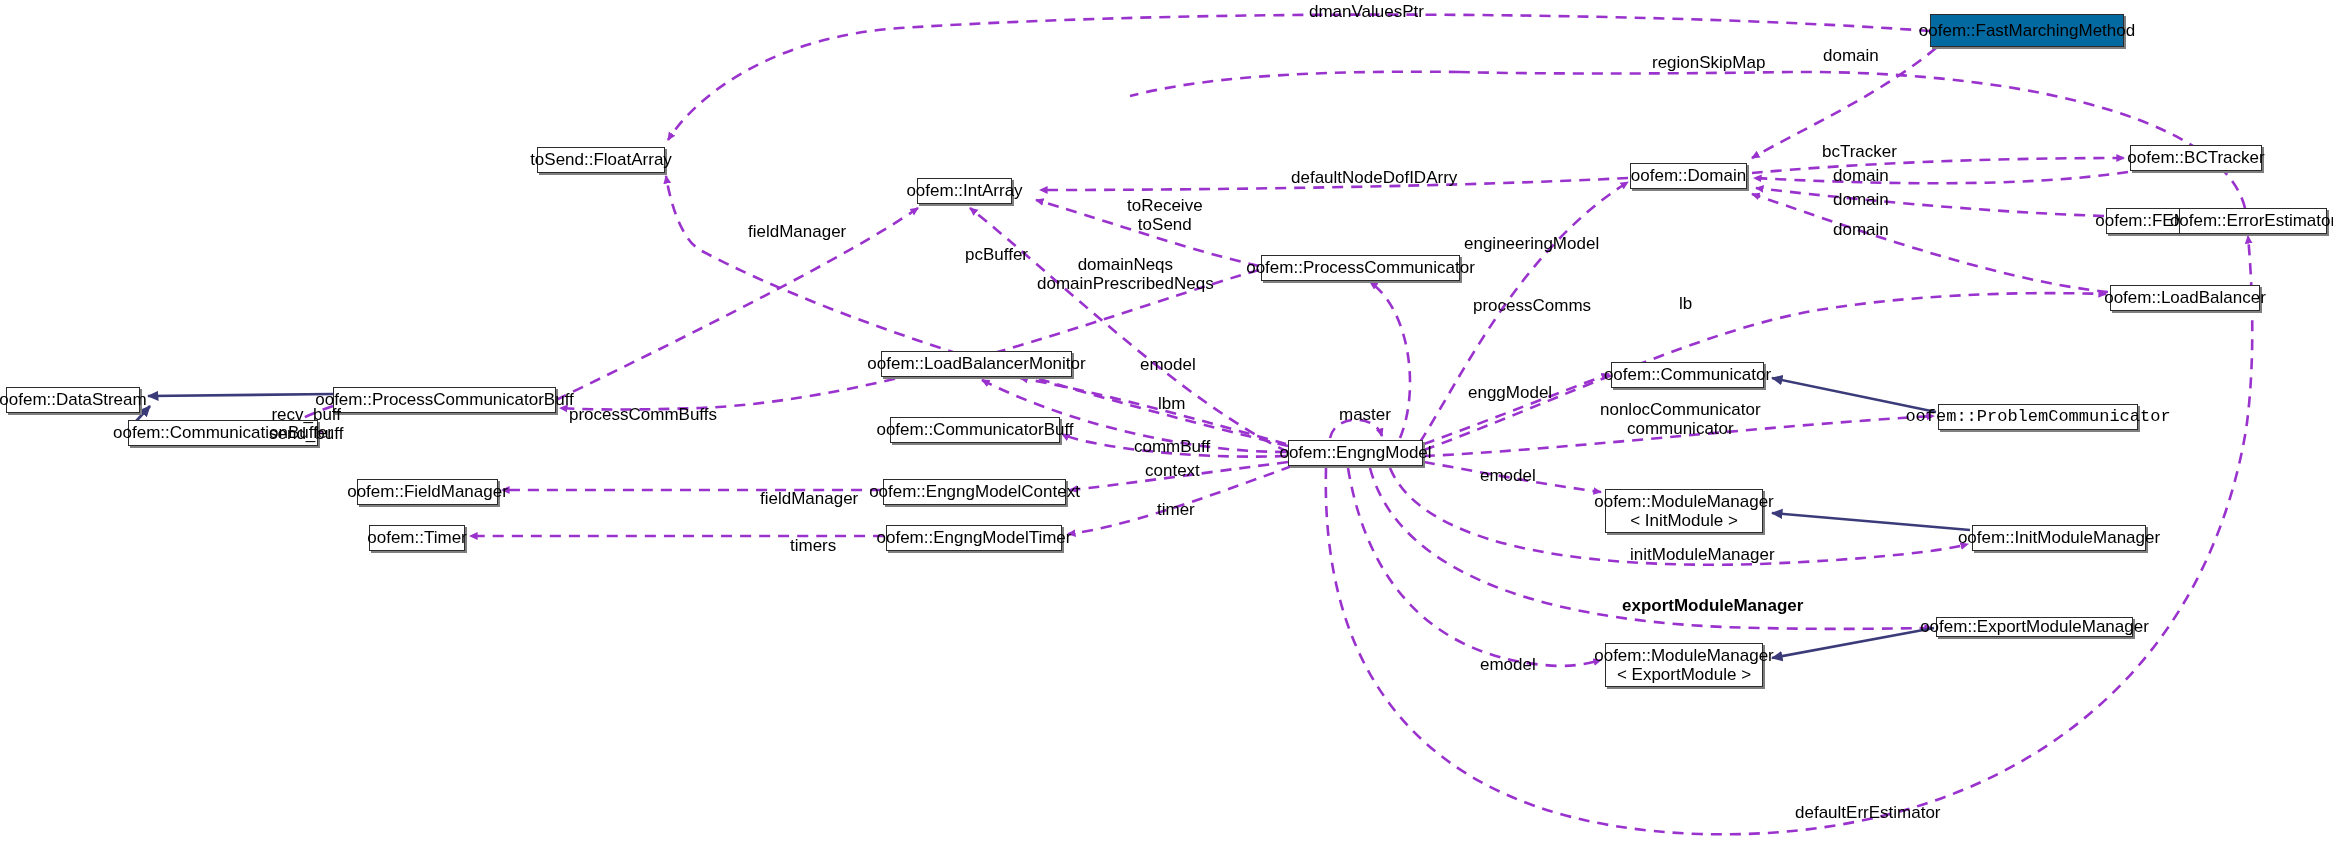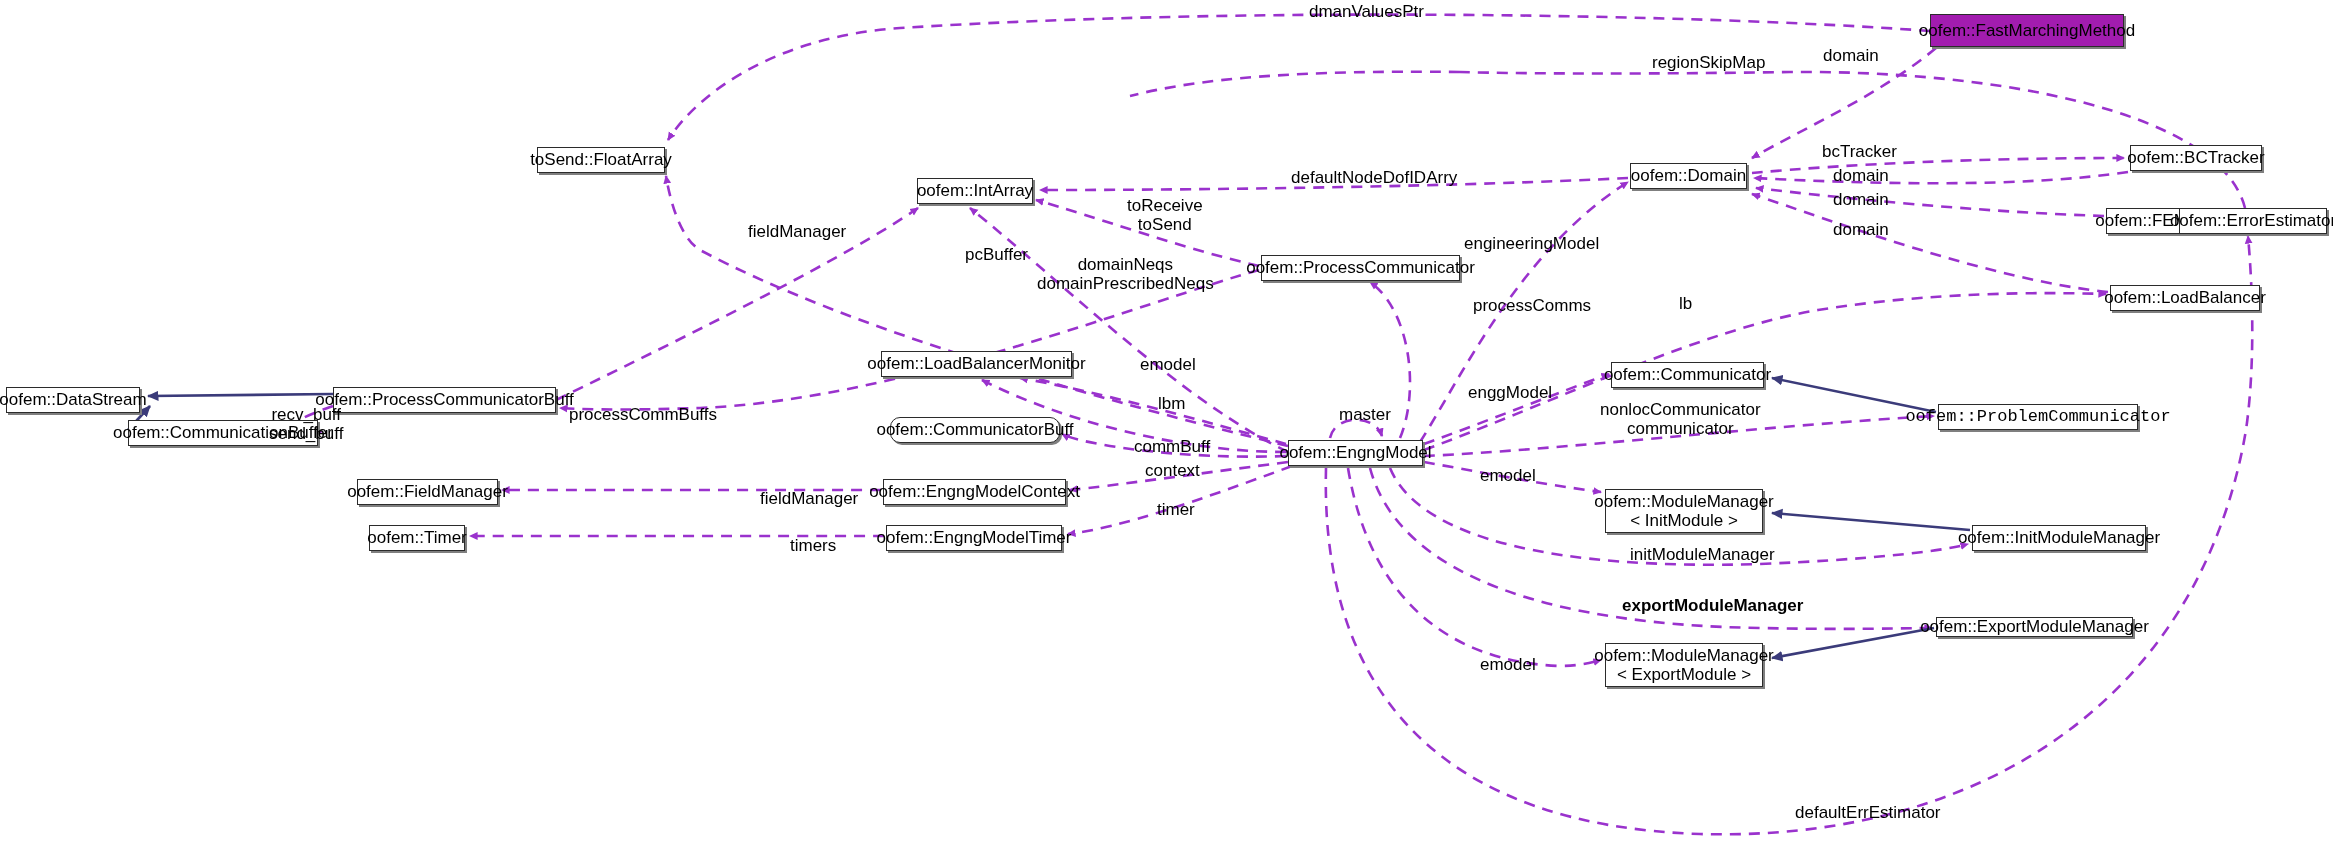--- a/index.html
+++ b/index.html
@@ -5,21 +5,21 @@
   html,body{margin:0;padding:0;background:#ffffff;}
   body{font-family:"Liberation Sans", sans-serif;}
   #canvas{position:relative;width:2333px;height:841px;background:#ffffff;overflow:hidden;}
   svg.edges{position:absolute;left:0;top:0;width:2333px;height:841px;}
   .node{position:absolute;box-sizing:border-box;background:#ffffff;
         border:1px solid #2b2b2b;
         box-shadow:2px 2px 0 0 #7f7f7f;
         display:flex;align-items:center;justify-content:center;
         font-size:17px;color:#000;line-height:1.12;text-align:center;
         white-space:pre;padding:2px 7px;}
-  .node.focus{background:#a21caf;}
+  .node.focus{background:#0369a1;}
   .node .lbl{display:block;}
   .elabel{position:absolute;font-size:17px;color:#000;white-space:pre;
           line-height:1.12;text-align:center;}
 </style>
 </head>
 <body>
 
 <div id="canvas">
 
   <svg class="edges" viewBox="0 0 2333 841" xmlns="http://www.w3.org/2000/svg">
@@ -111,33 +111,33 @@
     </g>
     <g stroke="#3b3b7a" stroke-width="2.6" fill="none">
       <path d="M2178,221 L2272,221"></path>
       <path d="M2280,221 L2272,221"></path>
     </g>
   </svg>
 
   <div class="node focus" style="left:1930px;top:14px;width:194px;height:33px;"><span class="lbl">oofem::FastMarchingMethod</span></div>
   <div class="node" style="left:537px;top:147px;width:128px;height:26px;"><span class="lbl">toSend::FloatArray</span></div>
   <div class="node" style="left:2130px;top:145px;width:132px;height:26px;"><span class="lbl">oofem::BCTracker</span></div>
-  <div class="node" style="left:917px;top:178px;width:116px;height:26px;"><span class="lbl">oofem::IntArray</span></div>
+  <div class="node" style="left:917px;top:178px;width:95px;height:26px;"><span class="lbl">oofem::IntArray</span></div>
   <div class="node" style="left:1630px;top:163px;width:117px;height:26px;"><span class="lbl">oofem::Domain</span></div>
   <div class="node" style="left:2106px;top:208px;width:159px;height:26px;"><span class="lbl">oofem::FEMComponent</span></div>
   <div class="node" style="left:2179px;top:208px;width:148px;height:26px;"><span class="lbl">oofem::ErrorEstimator</span></div>
   <div class="node" style="left:1261px;top:255px;width:199px;height:26px;"><span class="lbl">oofem::ProcessCommunicator</span></div>
   <div class="node" style="left:2110px;top:285px;width:150px;height:26px;"><span class="lbl">oofem::LoadBalancer</span></div>
   <div class="node" style="left:881px;top:351px;width:191px;height:26px;"><span class="lbl">oofem::LoadBalancerMonitor</span></div>
   <div class="node" style="left:1611px;top:362px;width:153px;height:26px;"><span class="lbl">oofem::Communicator</span></div>
   <div class="node" style="left:6px;top:387px;width:134px;height:26px;"><span class="lbl">oofem::DataStream</span></div>
   <div class="node" style="left:333px;top:387px;width:223px;height:26px;"><span class="lbl">oofem::ProcessCommunicatorBuff</span></div>
   <div class="node" style="left:128px;top:420px;width:190px;height:26px;"><span class="lbl">oofem::CommunicationBuffer</span></div>
   <div class="node" style="left:1938px;top:404px;width:200px;height:26px;font-family:Liberation Mono, monospace;"><span class="lbl">oofem::ProblemCommunicator</span></div>
-  <div class="node" style="left:890px;top:417px;width:170px;height:26px;border-radius:10px;"><span class="lbl">oofem::CommunicatorBuff</span></div>
+  <div class="node" style="left:890px;top:417px;width:170px;height:26px;"><span class="lbl">oofem::CommunicatorBuff</span></div>
   <div class="node" style="left:1288px;top:440px;width:135px;height:26px;"><span class="lbl">oofem::EngngModel</span></div>
   <div class="node" style="left:1605px;top:489px;width:158px;height:44px;"><span class="lbl">oofem::ModuleManager
 &lt; InitModule &gt;</span></div>
   <div class="node" style="left:357px;top:479px;width:141px;height:26px;"><span class="lbl">oofem::FieldManager</span></div>
   <div class="node" style="left:883px;top:479px;width:183px;height:26px;"><span class="lbl">oofem::EngngModelContext</span></div>
   <div class="node" style="left:1972px;top:525px;width:174px;height:26px;"><span class="lbl">oofem::InitModuleManager</span></div>
   <div class="node" style="left:369px;top:525px;width:96px;height:26px;"><span class="lbl">oofem::Timer</span></div>
   <div class="node" style="left:886px;top:525px;width:176px;height:26px;"><span class="lbl">oofem::EngngModelTimer</span></div>
   <div class="node" style="left:1936px;top:617px;width:197px;height:20px;"><span class="lbl">oofem::ExportModuleManager</span></div>
   <div class="node" style="left:1605px;top:643px;width:158px;height:44px;"><span class="lbl">oofem::ModuleManager

